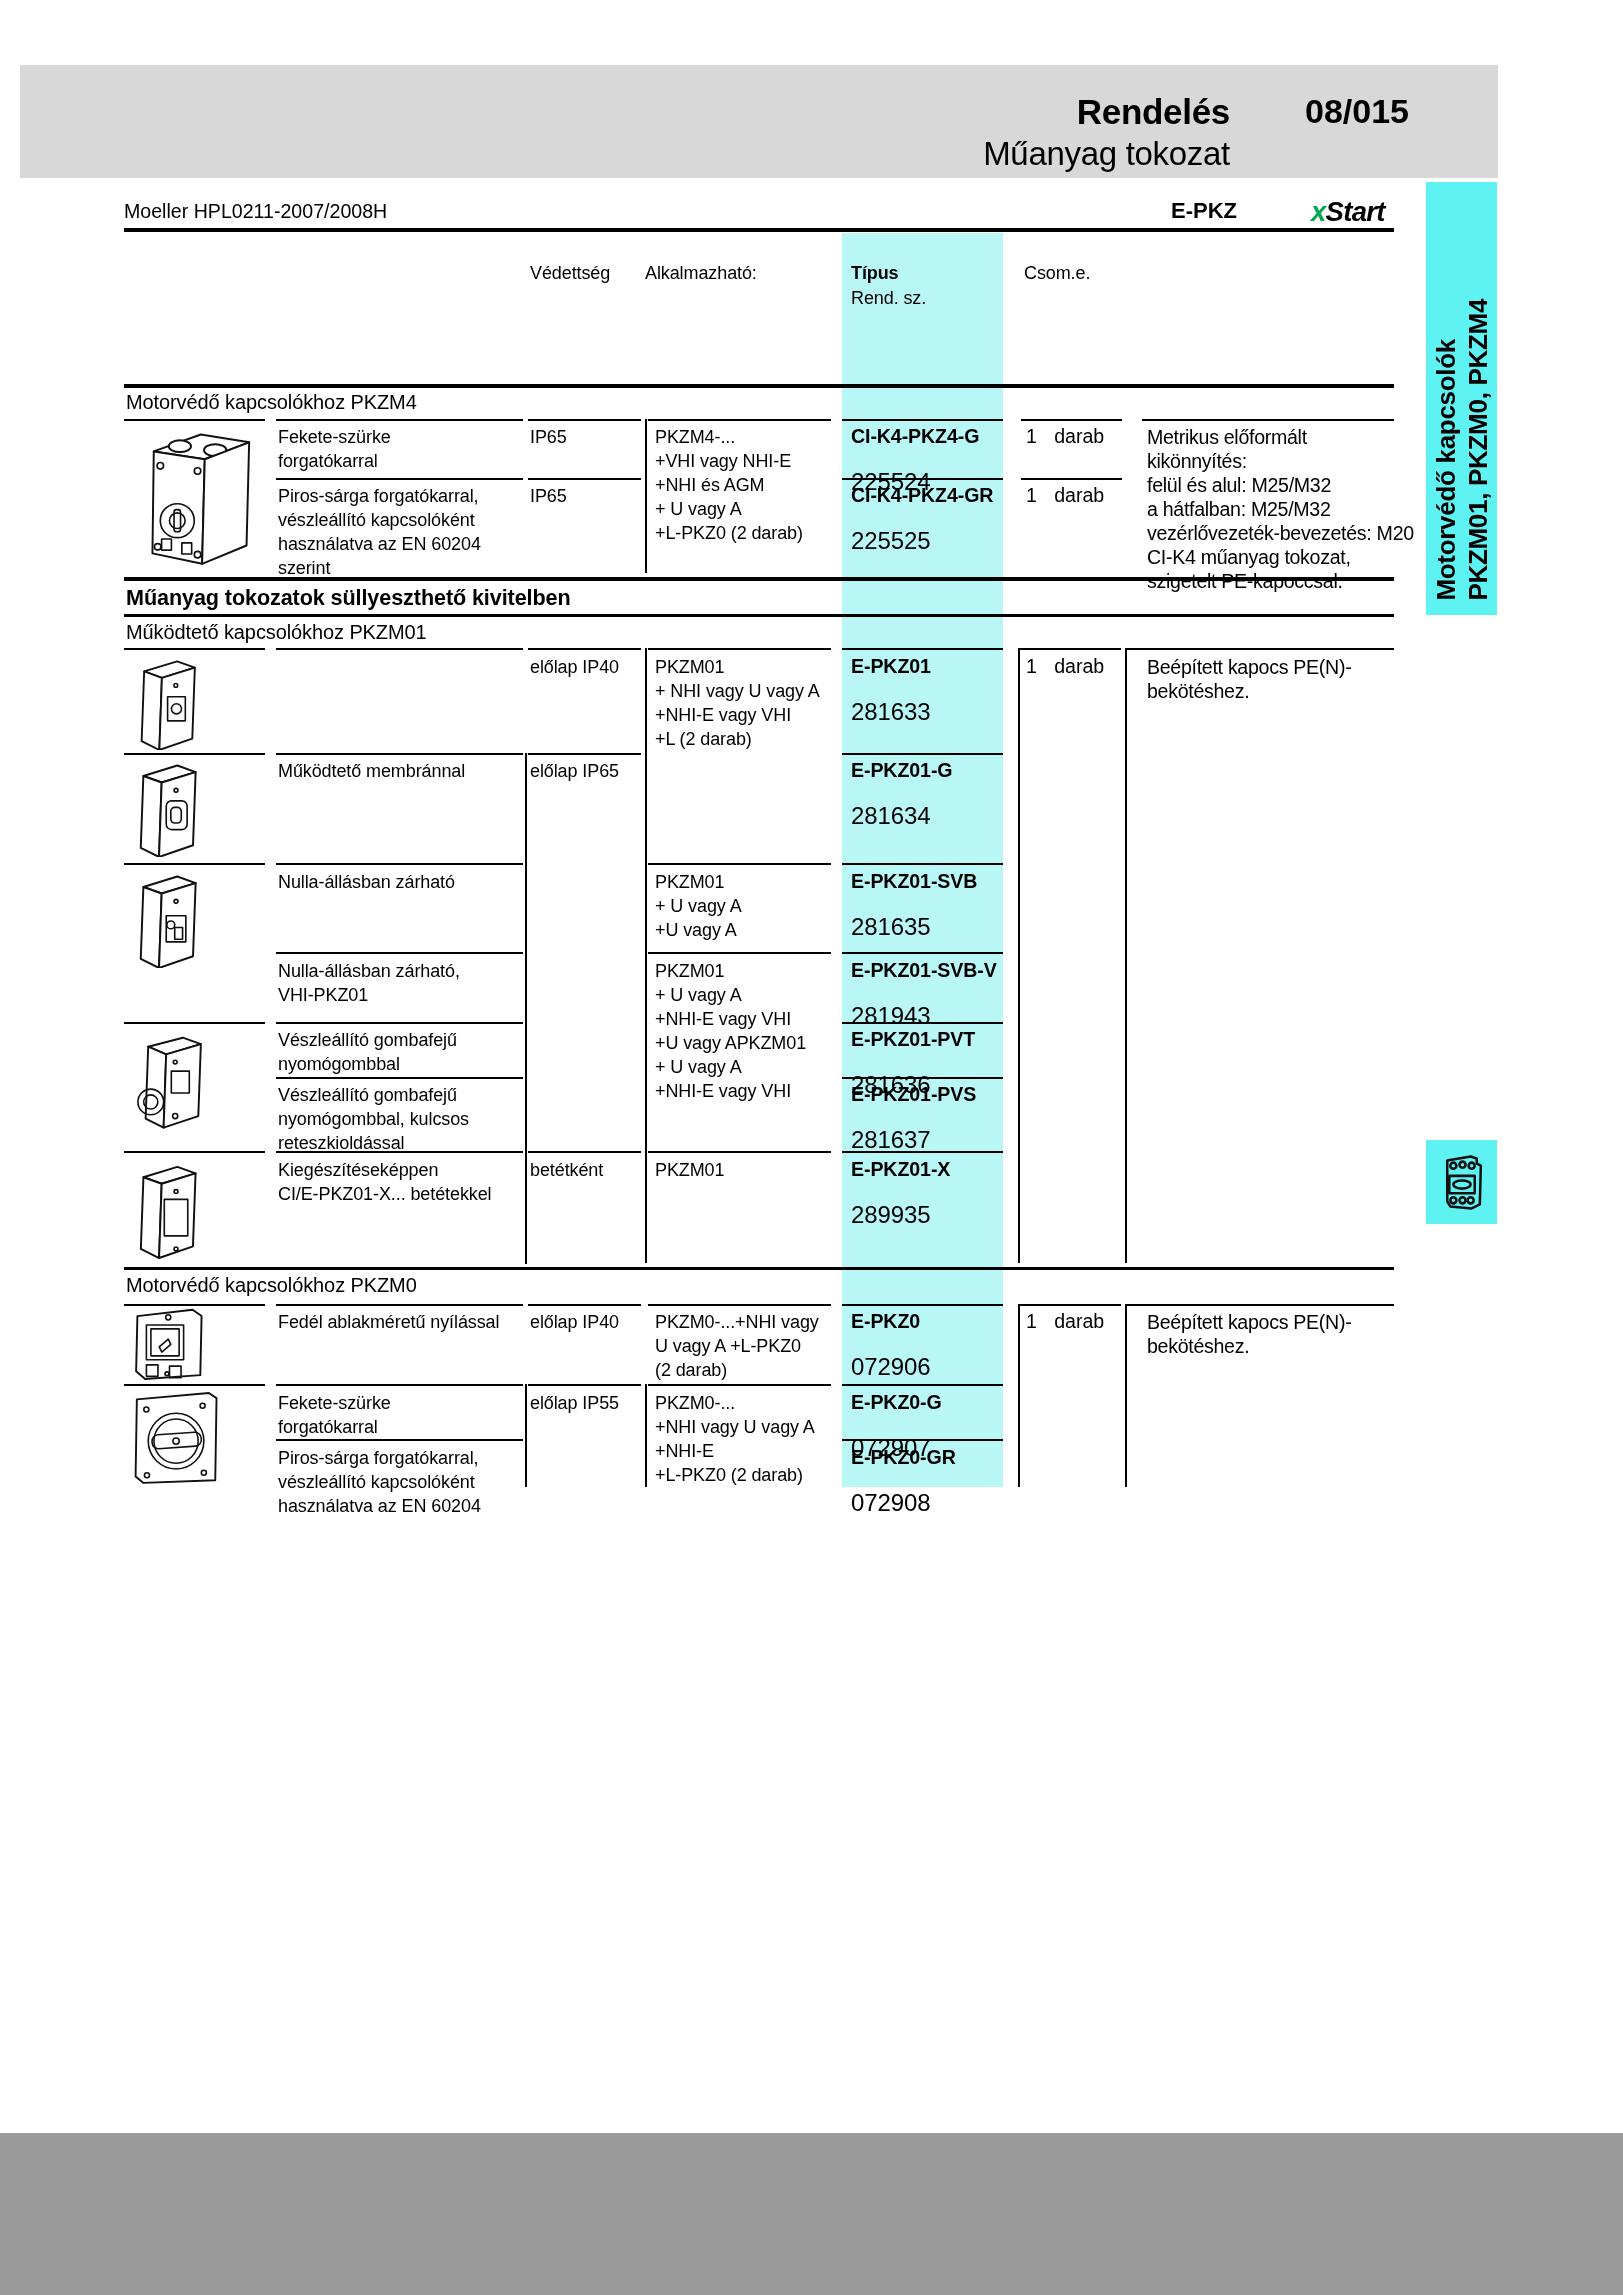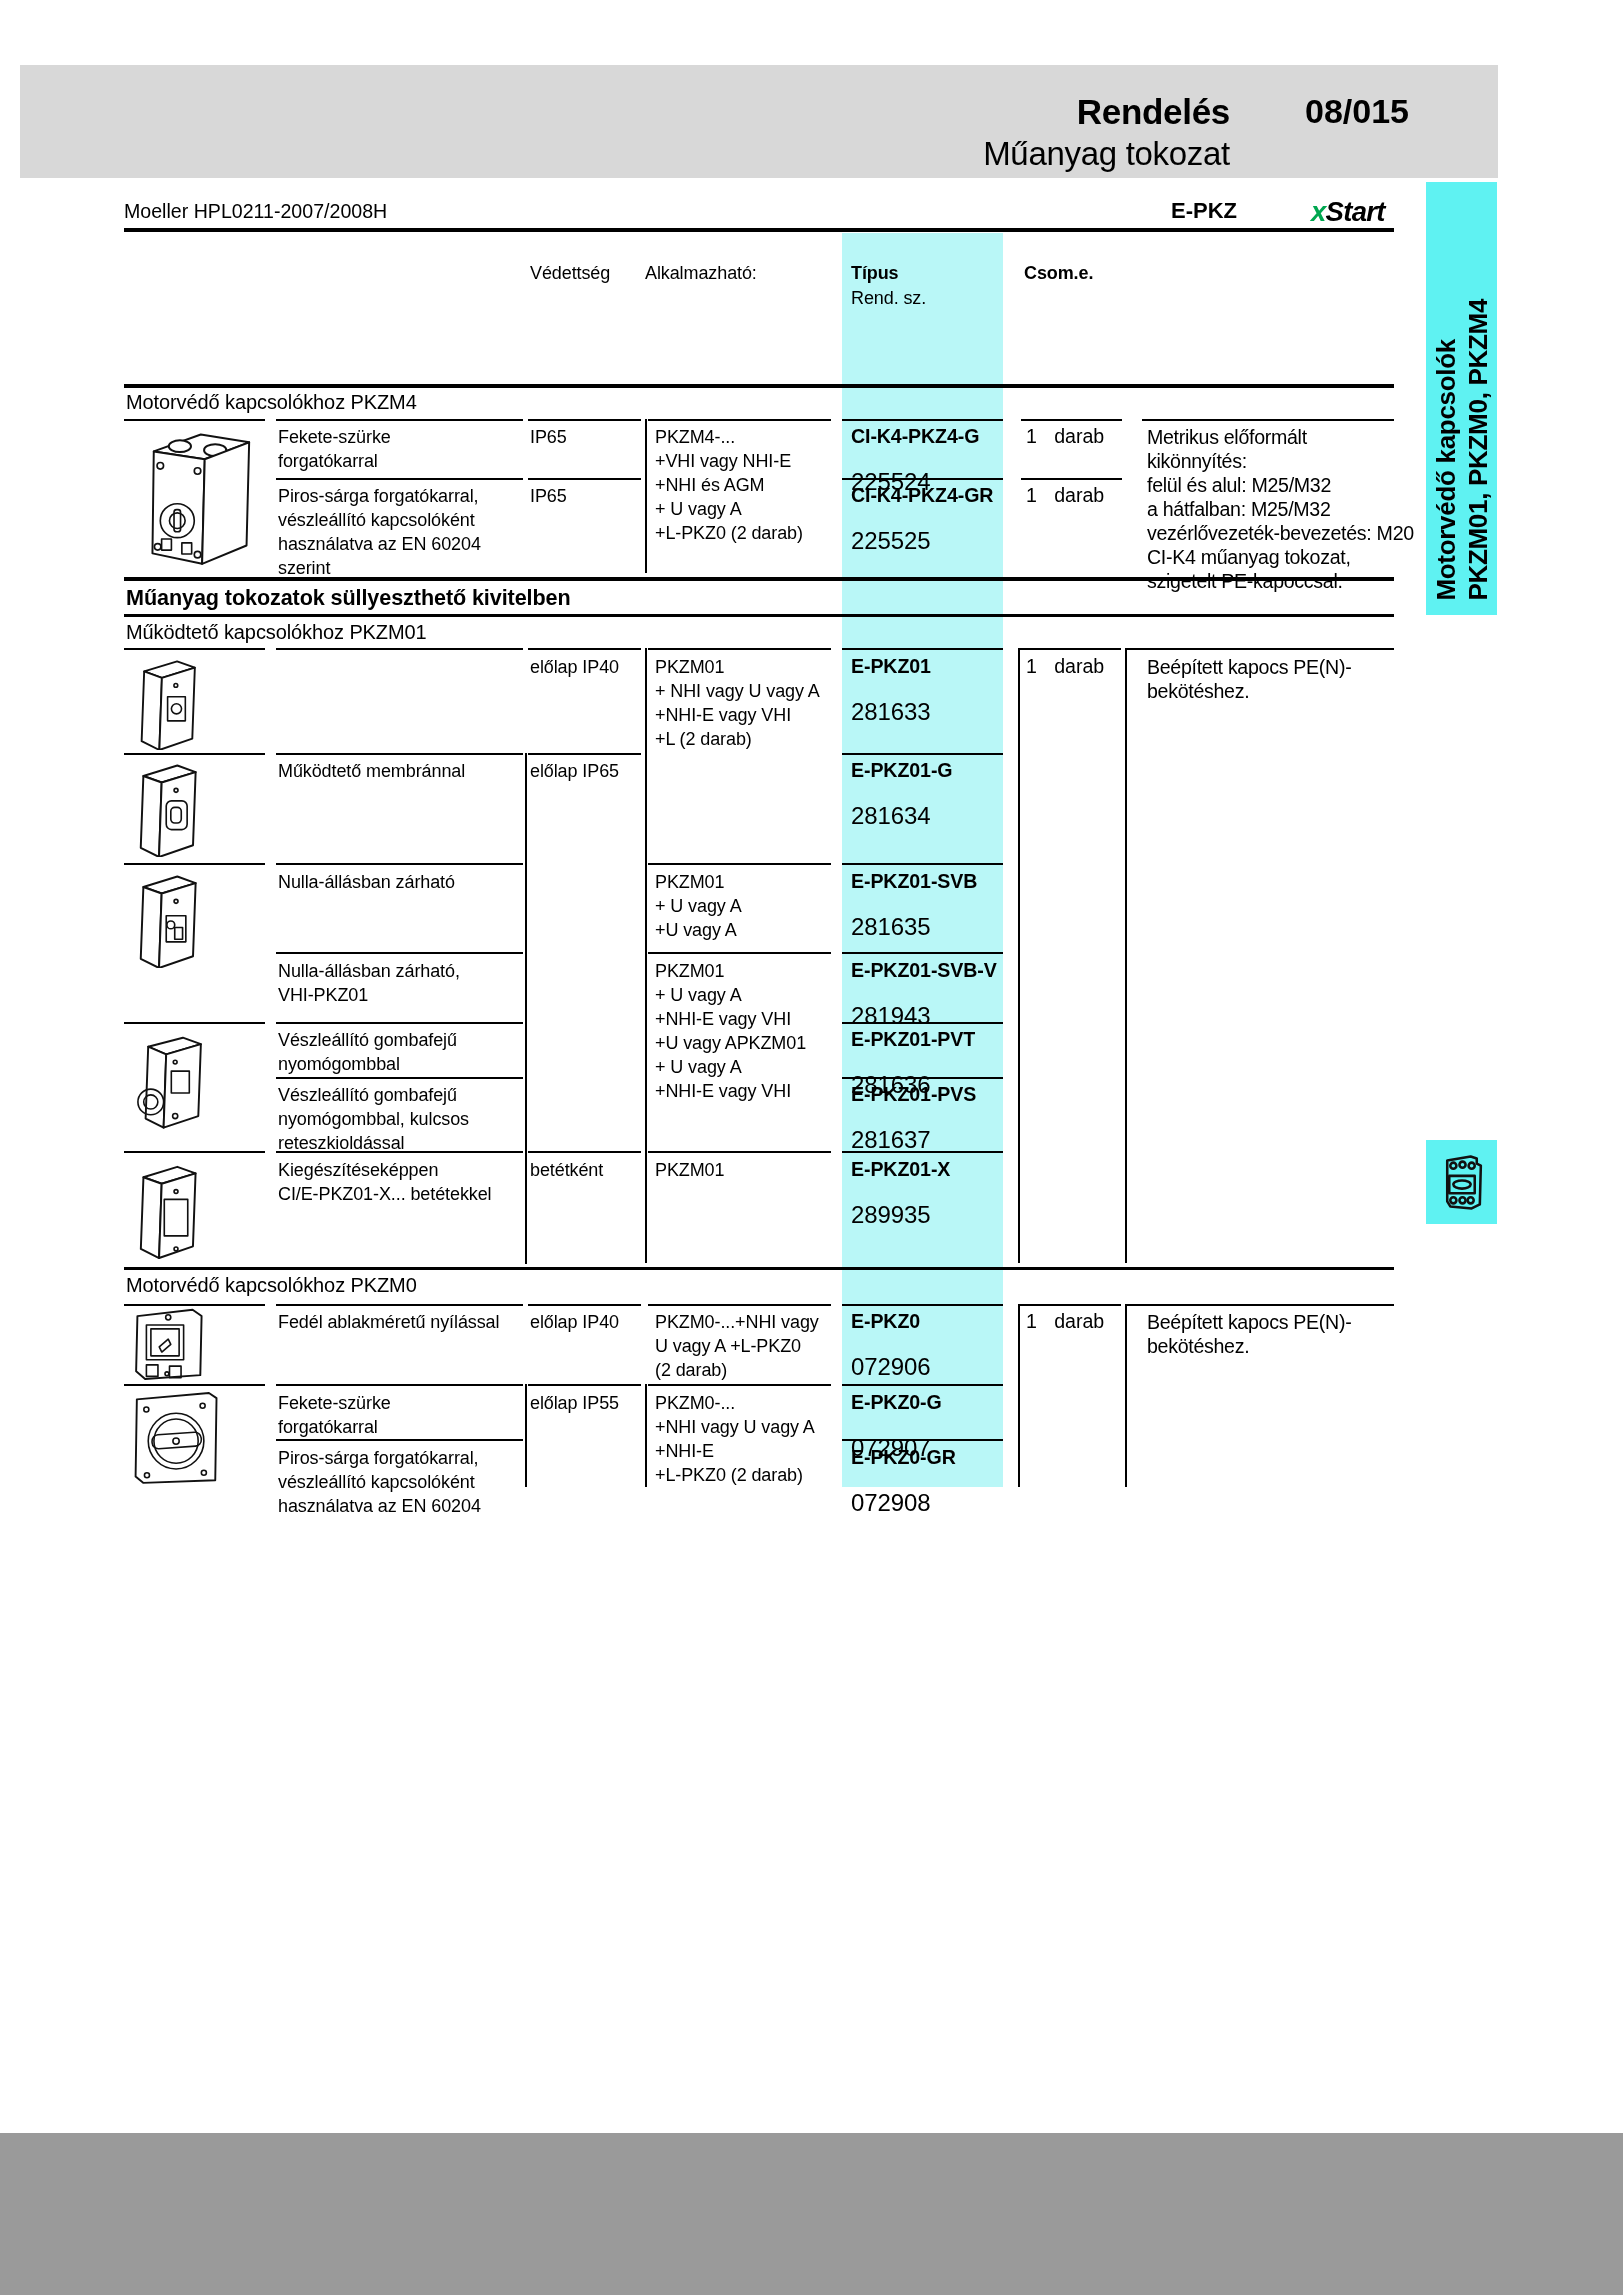--- a/index.html
+++ b/index.html
@@ -74,21 +74,21 @@
           <circle cx="56" cy="100" r="6"></circle>
           <circle cx="72" cy="100" r="6"></circle>
       </g>
     </svg>
   </div>
 
   <div class="t" style="left:530px;top:261px;">Védettség</div>
   <div class="t" style="left:645px;top:261px;">Alkalmazható:</div>
   <div class="t b" style="left:851px;top:261px;">Típus</div>
   <div class="t" style="left:851px;top:286px;">Rend. sz.</div>
-  <div class="t" style="left:1024px;top:261px;font-weight:bold;">Csom.e.</div>
+  <div class="t" style="left:1024px;top:261px;">Csom.e.</div>
 
   <div class="r" style="left:124px;top:384px;width:1270px;height:3.9px;"></div>
   <div class="sec" style="left:126px;top:391px;">Motorvédő kapcsolókhoz PKZM4</div>
 
   <div class="r" style="left:124px;top:419px;width:141px;height:2px;"></div>
   <div class="r" style="left:276px;top:419px;width:247px;height:2px;"></div>
   <div class="r" style="left:528px;top:419px;width:113px;height:2px;"></div>
   <div class="r" style="left:648px;top:419px;width:183px;height:2px;"></div>
   <div class="r" style="left:842px;top:419px;width:161px;height:2px;"></div>
   <div class="r" style="left:1021px;top:419px;width:101px;height:2px;"></div>

